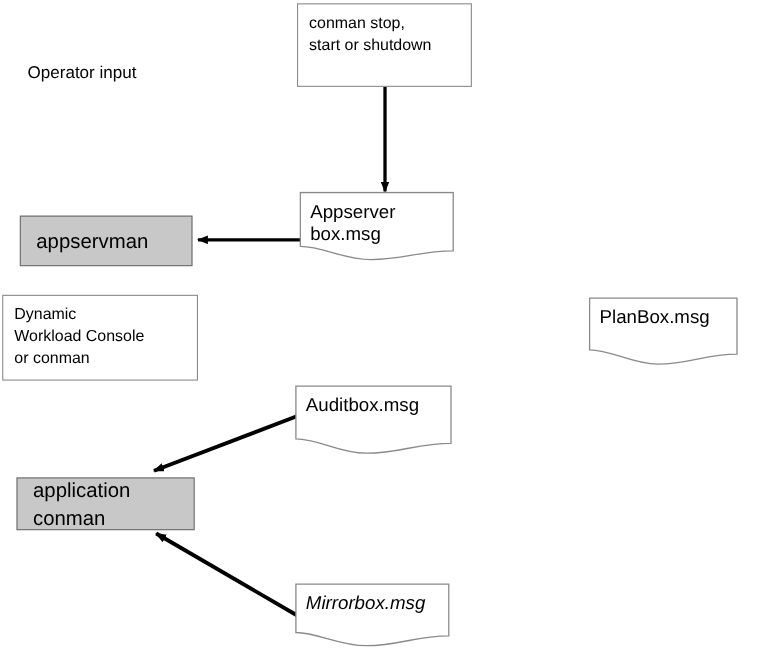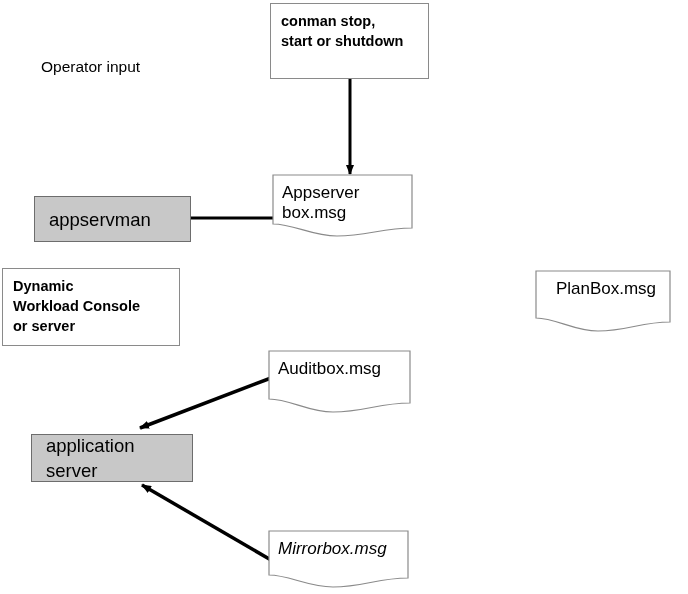--- a/index.html
+++ b/index.html
@@ -26,27 +26,25 @@
   }
   .rect-text {
     position: absolute;
     left: 10px;
     top: 7px;
     right: 4px;
     font-size: 14.5px;
     line-height: 20px;
     color: #000000;
     white-space: pre-line;
-    font-weight: bold;
   }
   
   .shaded {
     border: 1px solid #6d6d6d;
     background: #c8c8c8;
-    margin-left: 16px;
   }
   .shaded-text {
     position: absolute;
     left: 14px;
     top: 50%;
     transform: translateY(-50%);
     right: 6px;
     font-size: 18.5px;
     line-height: 25px;
     color: #000000;
@@ -83,21 +81,21 @@
     width: 688px;
     height: 594px;
     pointer-events: none;
   }
 </style>
 </head>
 <body>
 
 <div id="canvas">
 
-  <div class="free-label" style="left:41px; top:58px;text-align:right;">Operator input</div>
+  <div class="free-label" style="left:25px; top:58px;text-align:right;">Operator input</div>
 
   <svg id="edges" viewBox="0 0 688 594" xmlns="http://www.w3.org/2000/svg">
     <defs>
       <marker id="arrowhead" markerWidth="10" markerHeight="8" refX="9" refY="4" orient="auto" markerUnits="userSpaceOnUse">
         <path d="M0,0 L10,4 L0,8 z" fill="#000000"></path>
       </marker>
     </defs>
 
     <line x1="350" y1="79" x2="350" y2="174" stroke="#000000" stroke-width="3" marker-end="url(#arrowhead)"></line>
 
@@ -121,40 +119,40 @@
 box.msg</div>
   </div>
 
   <div class="node shaded" style="left:18px; top:196px; width:157px; height:46px;">
     <div class="shaded-text">appservman</div>
   </div>
 
   <div class="node rect" style="left:2px; top:268px; width:178px; height:78px;">
     <div class="rect-text">Dynamic
 Workload Console
-or server</div>
+or conman</div>
   </div>
 
-  <div class="node doc" style="left:535px; top:270px; width:136px; height:66px;text-align:center;">
+  <div class="node doc" style="left:535px; top:270px; width:136px; height:66px;">
     <svg width="136" height="66" viewBox="0 0 136 66" xmlns="http://www.w3.org/2000/svg">
       <path d="M1,1 L135,1 L135,52 C106,52 92,61 63,61 C39,61 21,48 1,48 Z" fill="#ffffff" stroke="#8a8a8a" stroke-width="1.2"></path>
     </svg>
     <div class="doc-text">PlanBox.msg</div>
   </div>
 
   <div class="node doc" style="left:268px; top:350px; width:143px; height:68px;">
     <svg width="143" height="68" viewBox="0 0 143 68" xmlns="http://www.w3.org/2000/svg">
       <path d="M1,1 L142,1 L142,53 C111,53 96,62 65,62 C40,62 22,49 1,49 Z" fill="#ffffff" stroke="#8a8a8a" stroke-width="1.2"></path>
     </svg>
     <div class="doc-text">Auditbox.msg</div>
   </div>
 
   <div class="node shaded" style="left:15px; top:434px; width:162px; height:48px;">
     <div class="shaded-text">application
-server</div>
+conman</div>
   </div>
 
   <div class="node doc" style="left:268px; top:530px; width:141px; height:62px;font-style:italic;">
     <svg width="141" height="62" viewBox="0 0 141 62" xmlns="http://www.w3.org/2000/svg">
       <path d="M1,1 L140,1 L140,48 C110,48 95,57 65,57 C40,57 21,45 1,45 Z" fill="#ffffff" stroke="#8a8a8a" stroke-width="1.2"></path>
     </svg>
     <div class="doc-text">Mirrorbox.msg</div>
   </div>
 
 </div>

